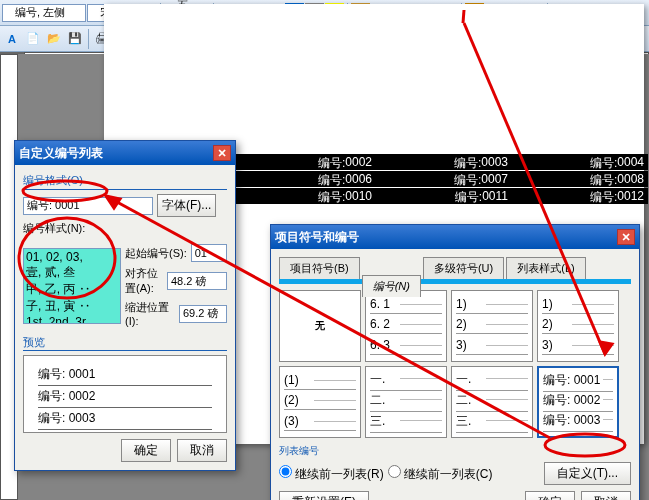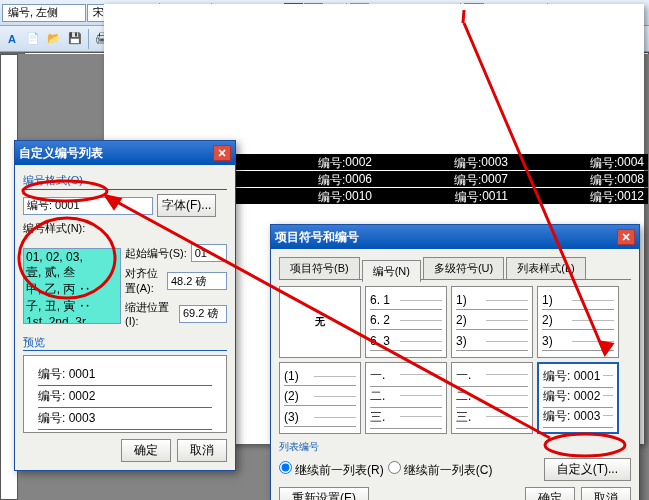--- a/index.html
+++ b/index.html
@@ -1,19 +1,19 @@
 <!DOCTYPE html>
 <html><head>
 <meta charset="utf-8">
 <style>
 * { box-sizing: border-box; margin: 0; padding: 0; font-family: "SimSun", "宋体", sans-serif; font-size: 12px; }
 body { width: 649px; height: 500px; background: #e0e0e0; overflow: hidden; position: relative; }
 
 .toolbar-row { height: 26px; background: linear-gradient(#e8f0fa, #d0dff0); border-bottom: 1px solid #8aa8c8; display: flex; align-items: center; padding: 0 2px; gap: 1px; }
-.tb-box { background: #fff; border: 1px solid #7a99c2; height: 18px; display: flex; align-items: center; padding: 0 5px; font-size: 11px; }
+.tb-box { background: #fff; border: 1px solid #7a99c2; height: 18px; display: flex; align-items: center; padding: 0 12px; font-size: 11px; }
 .tb-btn { width: 20px; height: 20px; border: 1px solid transparent; display: inline-flex; align-items: center; justify-content: center; font-size: 11px; cursor: pointer; }
 .sep { width: 1px; height: 20px; background: #8aa8c8; margin: 0 2px; }
 .drop { width: 8px; text-align: center; color: #333; font-size: 8px; }
 
 .ruler-area { height: 28px; background: #666; position: relative; }
 .ruler { height: 18px; background: #fff; margin-left: 24px; margin-right: 0; position: relative; border: 1px solid #555; }
 
 .doc-bg { position: absolute; top: 54px; left: 0; right: 0; bottom: 0; background: #848484; }
 .page { position: absolute; left: 104px; top: 4px; width: 540px; height: 440px; background: #fff; box-shadow: 2px 2px 6px rgba(0,0,0,.4); }
 .v-ruler { position: absolute; left: 0; top: 54px; width: 18px; bottom: 0; background: #fff; border: 1px solid #555; }
@@ -21,23 +21,23 @@
 .doc-table-row { position: absolute; height: 16px; display: flex; background: #000; left: 104px; width: 544px; text-align: right; }
 .doc-cell { flex: 1; background: #000; color: #fff; padding: 1px 4px; font-size: 11px; display: flex; }
 .doc-cell span:first-child { flex: 1; }
 
 .dialog { position: absolute; background: #f0f0ec; border: 1px solid #1a4fa0; box-shadow: 3px 3px 8px rgba(0,0,0,.4); }
 .dlg-title { height: 24px; background: linear-gradient(#3a7bd5, #0052b5); color: #fff; display: flex; align-items: center; padding: 0 4px; font-weight: bold; font-size: 12px; }
 .dlg-title .spacer { flex: 1; }
 .dlg-close { width: 18px; height: 16px; background: #e05040; color: #fff; text-align: center; line-height: 14px; border: 1px solid #a33; font-size: 11px; cursor: pointer; }
 .dlg-body { padding: 8px; }
 
-.tabstrip { display: flex; border-bottom: 1px solid #0ea5e9; margin-bottom: 6px; }
+.tabstrip { display: flex; border-bottom: 5px solid #0ea5e9; margin-bottom: 6px; }
 .tab { padding: 3px 10px; border: 1px solid #888; border-bottom: none; background: #e8e8e4; margin-right: 2px; font-size: 11px; cursor: pointer; }
-.tab.active { background: #f0f0ec; position: relative; top: 3px; }
+.tab.active { background: #f0f0ec; position: relative; top: 18px; font-style: italic; }
 
 .num-grid { display: grid; grid-template-columns: repeat(4, 82px); gap: 4px; }
 .num-cell { height: 72px; border: 1px solid #888; background: #fff; padding: 4px; font-size: 10px; display: flex; flex-direction: column; justify-content: space-around; cursor: pointer; }
 .num-cell.sel { border: 2px solid #1a5fb5; }
 .num-cell .ln { border-bottom: 1px solid #999; padding-bottom: 2px; display: flex; }
 .num-cell .ln span:first-child { width: 30px; }
 .num-cell .ln span:last-child { flex: 1; border-bottom: 1px solid #bbb; height: 4px; margin-top: 4px; }
 
 .btn { background: linear-gradient(#fff,#e4e4e0); border: 1px solid #888; padding: 2px 12px; cursor: pointer; font-size: 12px; }
 .btn-row { display: flex; justify-content: flex-end; gap: 6px; margin-top: 6px; }

